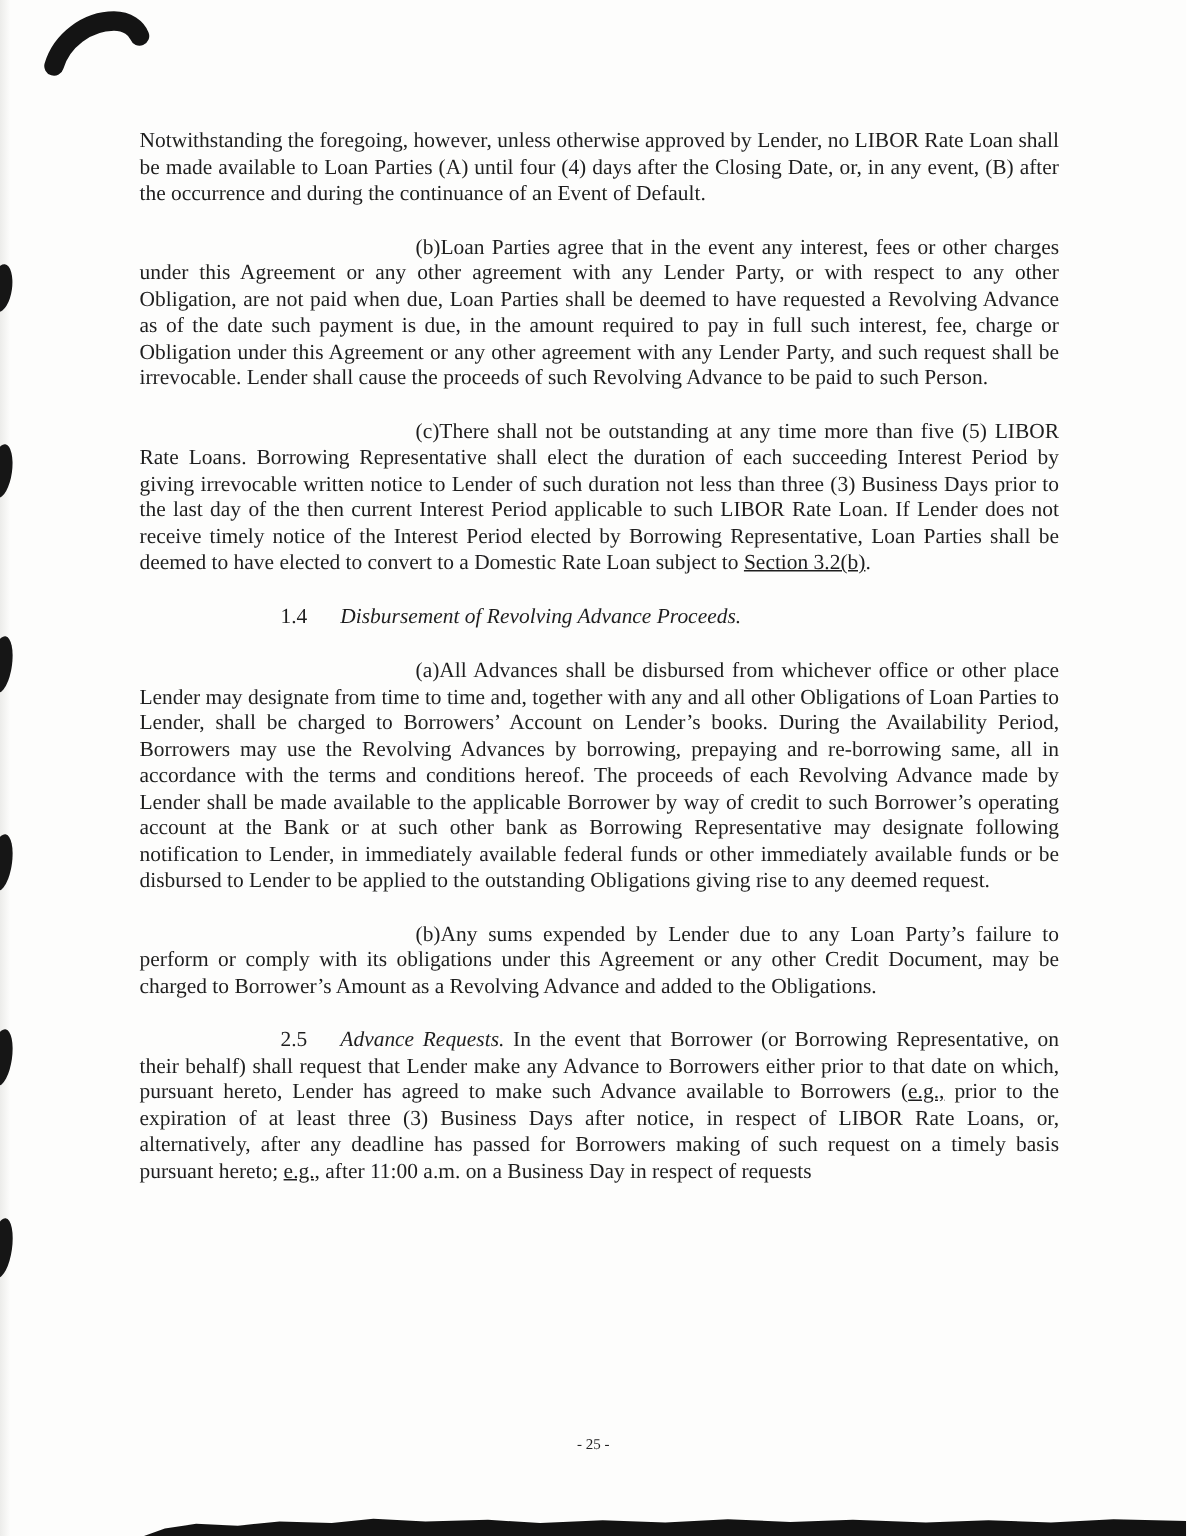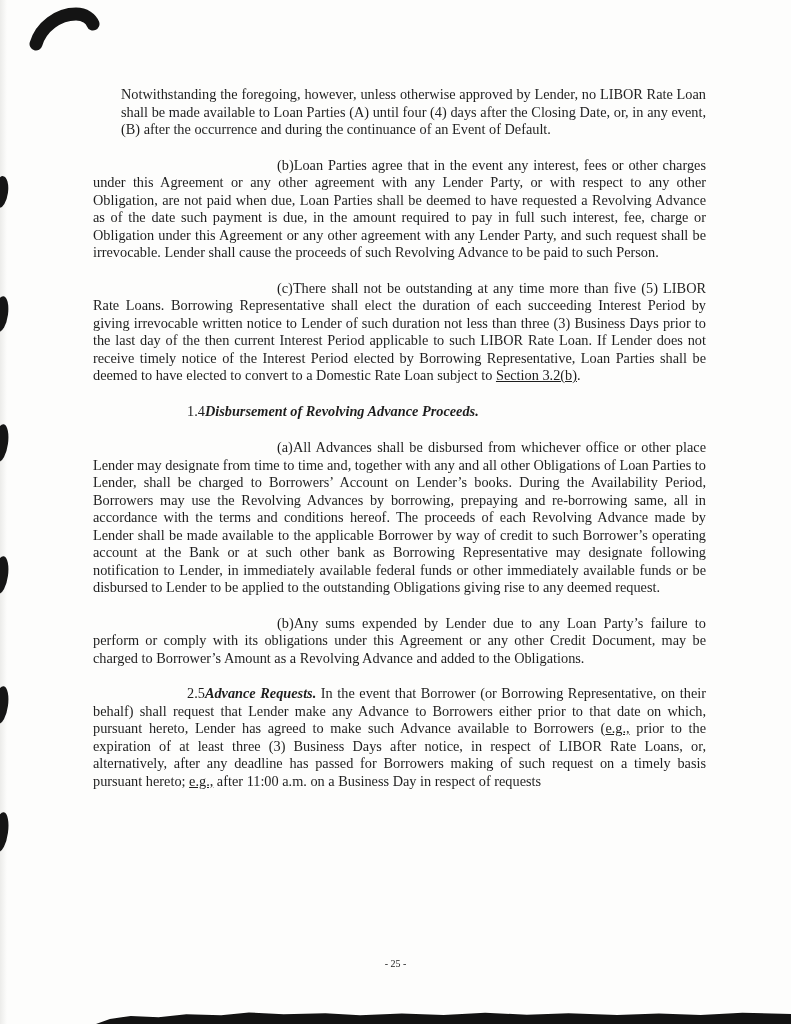--- a/index.html
+++ b/index.html
@@ -16,26 +16,26 @@
     background:linear-gradient(to right, #ececea, rgba(255,255,255,0));
   }
   .content{
     position:absolute;left:93px;top:86px;width:613px;
     font-size:14.3px;line-height:17.5px;
   }
   p.para{
     margin:0 0 18px 0;
     text-align:justify;
   }
-  p.p-cont{text-indent:0;margin-left:28px;}
+  p.p-cont{text-indent:0;}
   p.p-sub{text-indent:92px;font-family:Liberation Serif, serif;}
   p.p-sec{text-indent:47px;}
   .sub-label{display:inline-block;min-width:55px;}
   .sec-num{display:inline-block;min-width:50px;}
-  .sec-title{font-weight:bold;font-style:italic;}
+  .sec-title{font-weight:normal;font-style:italic;margin-left:22px;}
   p.heading{
     margin:3px 0 19px 0;
     text-indent:47px;
     text-align:left;
   }
   .uline{text-decoration:underline;}
   .page-number{
     position:absolute;left:0;top:958px;width:100%;
     text-align:center;
     font-family:"Liberation Serif","DejaVu Serif",serif;

